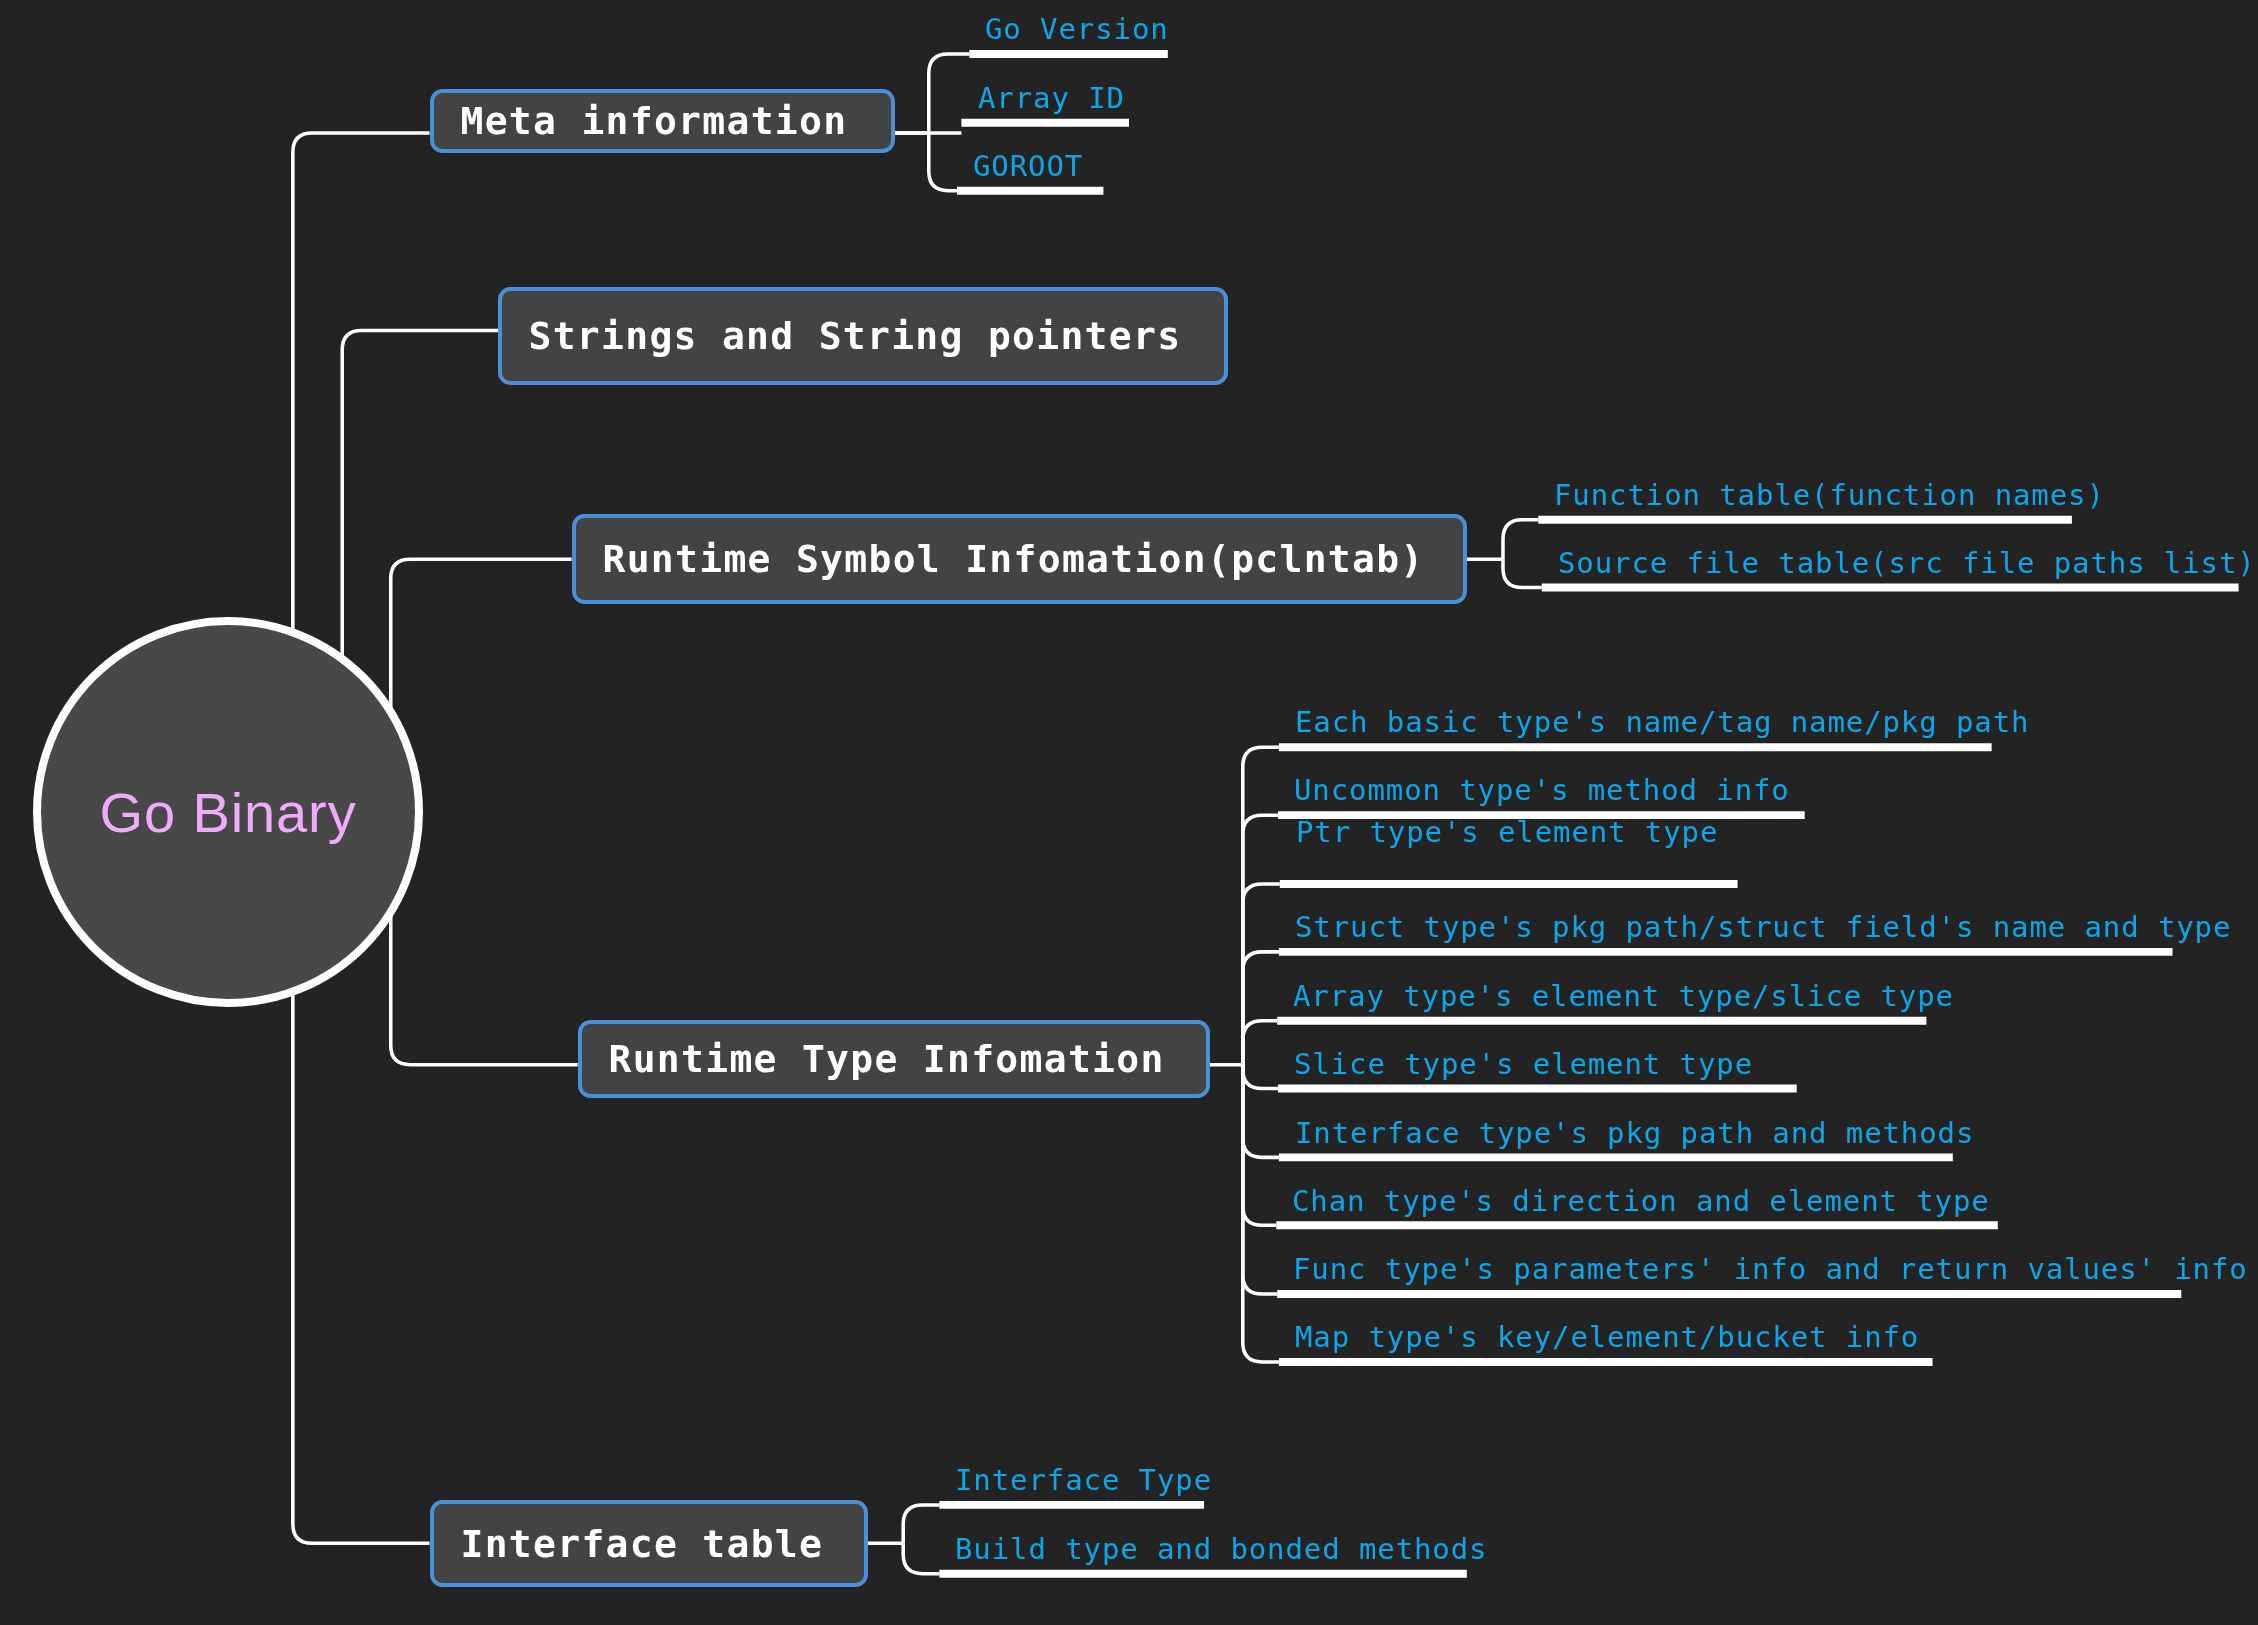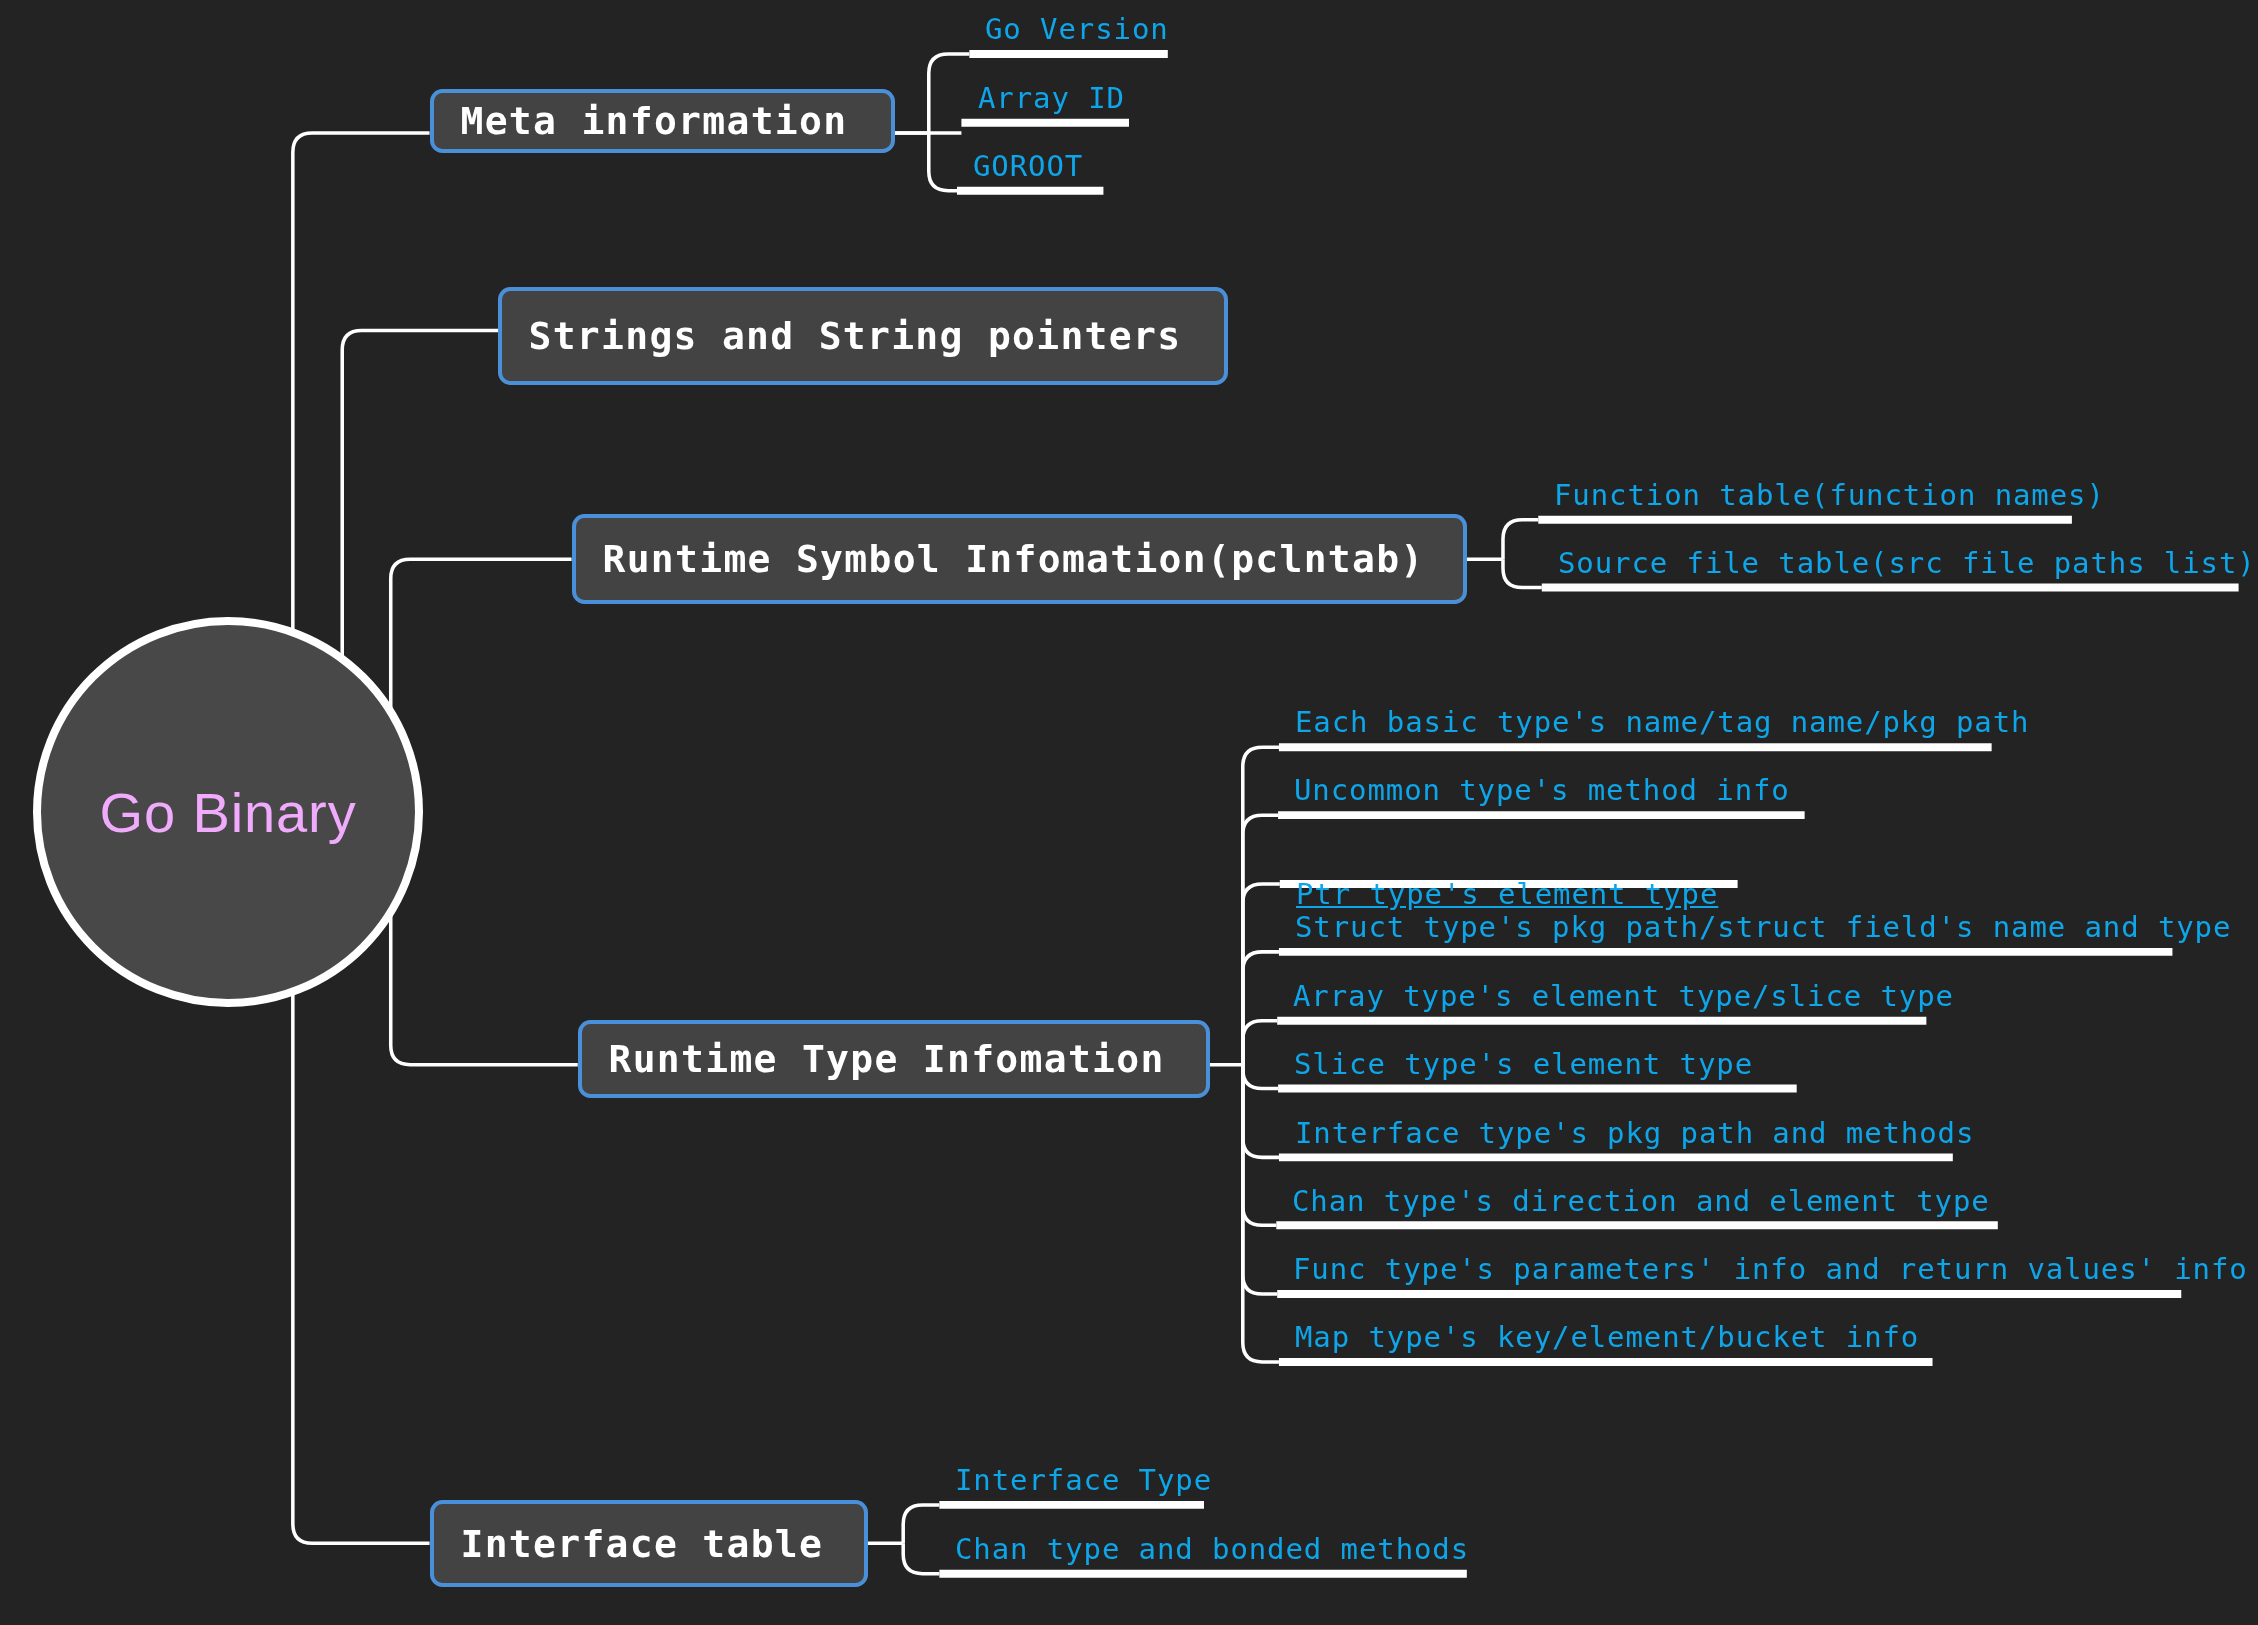--- a/index.html
+++ b/index.html
@@ -120,27 +120,27 @@
     <div class="branch-box" style="left: 572px; top: 514px; width: 895px; height: 90px;">
       <span>Runtime Symbol Infomation(pclntab)</span>
     </div>
     <div class="leaf" style="left: 1554px; top: 481px;"><span>Function table(function names)</span></div>
     <div class="leaf" style="left: 1558px; top: 549px;"><span>Source file table(src file paths list)</span></div>
     <div class="branch-box" style="left: 578px; top: 1020px; width: 632px; height: 78px;">
       <span>Runtime Type Infomation</span>
     </div>
     <div class="leaf" style="left: 1295px; top: 708px;"><span>Each basic type's name/tag name/pkg path</span></div>
     <div class="leaf" style="left: 1294px; top: 776px;"><span>Uncommon type's method info</span></div>
-    <div class="leaf" style="left: 1296px; top: 880px; text-decoration: underline;"><span>Ptr type's element type</span></div>
+    <div class="leaf" style="left: 1296px; top: 818px;"><span>Ptr type's element type</span></div>
     <div class="leaf" style="left: 1295px; top: 913px;"><span>Struct type's pkg path/struct field's name and type</span></div>
     <div class="leaf" style="left: 1293px; top: 982px;"><span>Array type's element type/slice type</span></div>
     <div class="leaf" style="left: 1294px; top: 1050px;"><span>Slice type's element type</span></div>
     <div class="leaf" style="left: 1295px; top: 1119px;"><span>Interface type's pkg path and methods</span></div>
     <div class="leaf" style="left: 1292px; top: 1187px;"><span>Chan type's direction and element type</span></div>
     <div class="leaf" style="left: 1293px; top: 1255px;"><span>Func type's parameters' info and return values' info</span></div>
     <div class="leaf" style="left: 1295px; top: 1323px;"><span>Map type's key/element/bucket info</span></div>
     <div class="branch-box" style="left: 430px; top: 1500px; width: 438px; height: 87px;">
       <span>Interface table</span>
     </div>
     <div class="leaf" style="left: 955px; top: 1466px;"><span>Interface Type</span></div>
-    <div class="leaf" style="left: 955px; top: 1535px;"><span>Chan type and bonded methods</span></div>
+    <div class="leaf" style="left: 955px; top: 1535px;"><span>Build type and bonded methods</span></div>
   </div>
 
 
 </body></html>

